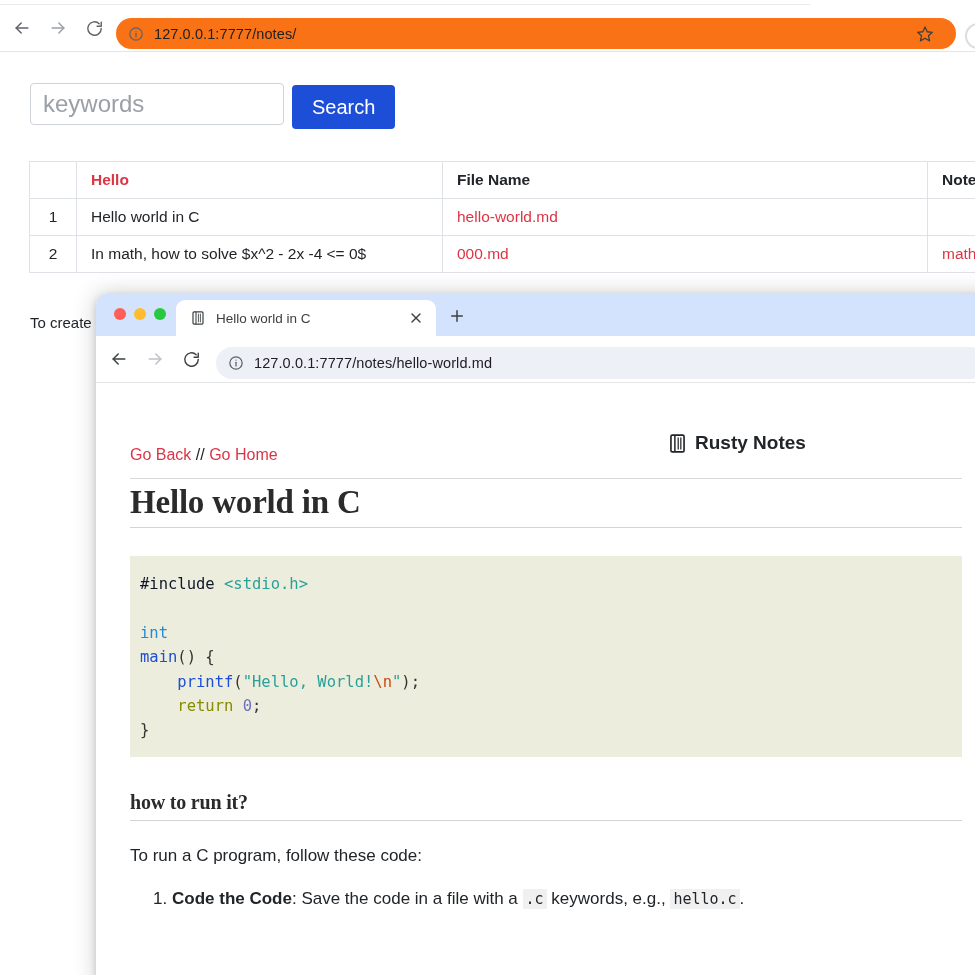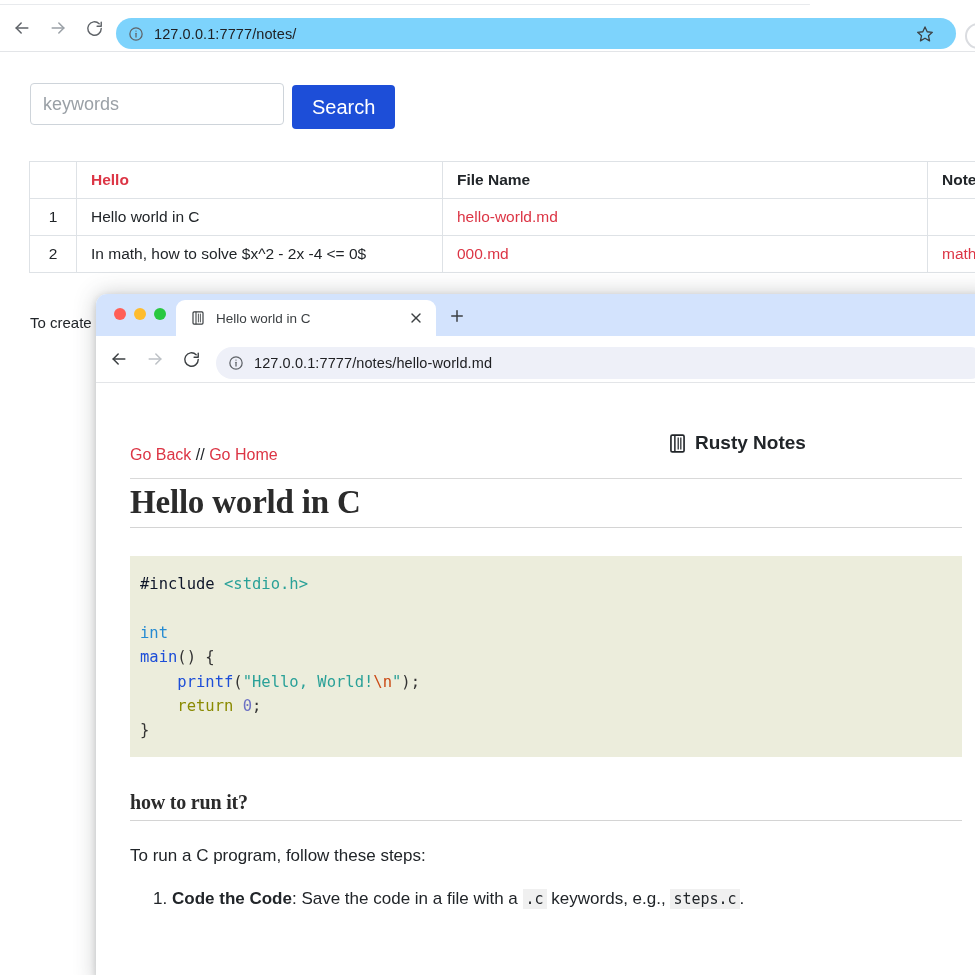--- a/index.html
+++ b/index.html
@@ -56,21 +56,21 @@
 
   #outer-omnibox {
     position: absolute;
     left: 116px; top: 13px;
     width: 840px; height: 31px;
     background: #f1f3f4;
     border-radius: 16px;
     display: flex;
     align-items: center;
   }
-  #outer-omnibox.focusedbox { background: #7dd3fc; }
+  #outer-omnibox.focusedbox { background: #f97316; }
   .site-info-icon {
     width: 16px; height: 16px;
     margin-left: 12px;
     flex: 0 0 auto;
   }
   .omnibox-url {
     margin-left: 10px;
     font-size: 14.5px;
     color: #202124;
     letter-spacing: 0.1px;
@@ -107,21 +107,21 @@
     display: flex;
     align-items: flex-start;
   }
   #search-input {
     width: 254px;
     height: 42px;
     box-sizing: border-box;
     border: 1px solid #ced4da;
     border-radius: 4px;
     padding: 0 12px;
-    font-size: 18px;
+    font-size: 24px;
     font-family: "Liberation Sans", sans-serif;
     color: #495057;
     outline: none;
     background: #ffffff;
   }
   #search-input::placeholder { color: #9aa0a6; }
   #search-button {
     margin-left: 8px;
     margin-top: 2px;
     height: 44px;
@@ -533,20 +533,20 @@
       <pre id="code-block"><span class="t-pre">#include</span><span> </span><span class="t-inc">&lt;stdio.h&gt;</span><span>
 
 </span><span class="t-type">int</span><span>
 </span><span class="t-fn">main</span><span class="t-punc">() {</span><span>
     </span><span class="t-fn">printf</span><span class="t-punc">(</span><span class="t-str">"Hello, World!</span><span class="t-esc">\n</span><span class="t-str">"</span><span class="t-punc">);</span><span>
     </span><span class="t-kw">return</span><span> </span><span class="t-num">0</span><span class="t-punc">;</span><span class="t-punc">
 }</span></pre>
 
       <h2 class="md-h2" id="h2-row">how to run it?</h2>
 
-      <p class="md-p">To run a C program, follow these steps:</p>
+      <p class="md-p">To run a C program, follow these code:</p>
 
       <ol class="md-ol">
-        <li><b>Code the Code</b><span>: Save the code in a file with a </span><code class="inline">.c</code><span> keywords, e.g., </span><code class="inline">steps.c</code><span>.</span></li>
+        <li><b>Code the Code</b><span>: Save the code in a file with a </span><code class="inline">.c</code><span> keywords, e.g., </span><code class="inline">hello.c</code><span>.</span></li>
       </ol>
     </div>
   </div>
 </div>
 
 </body></html>

